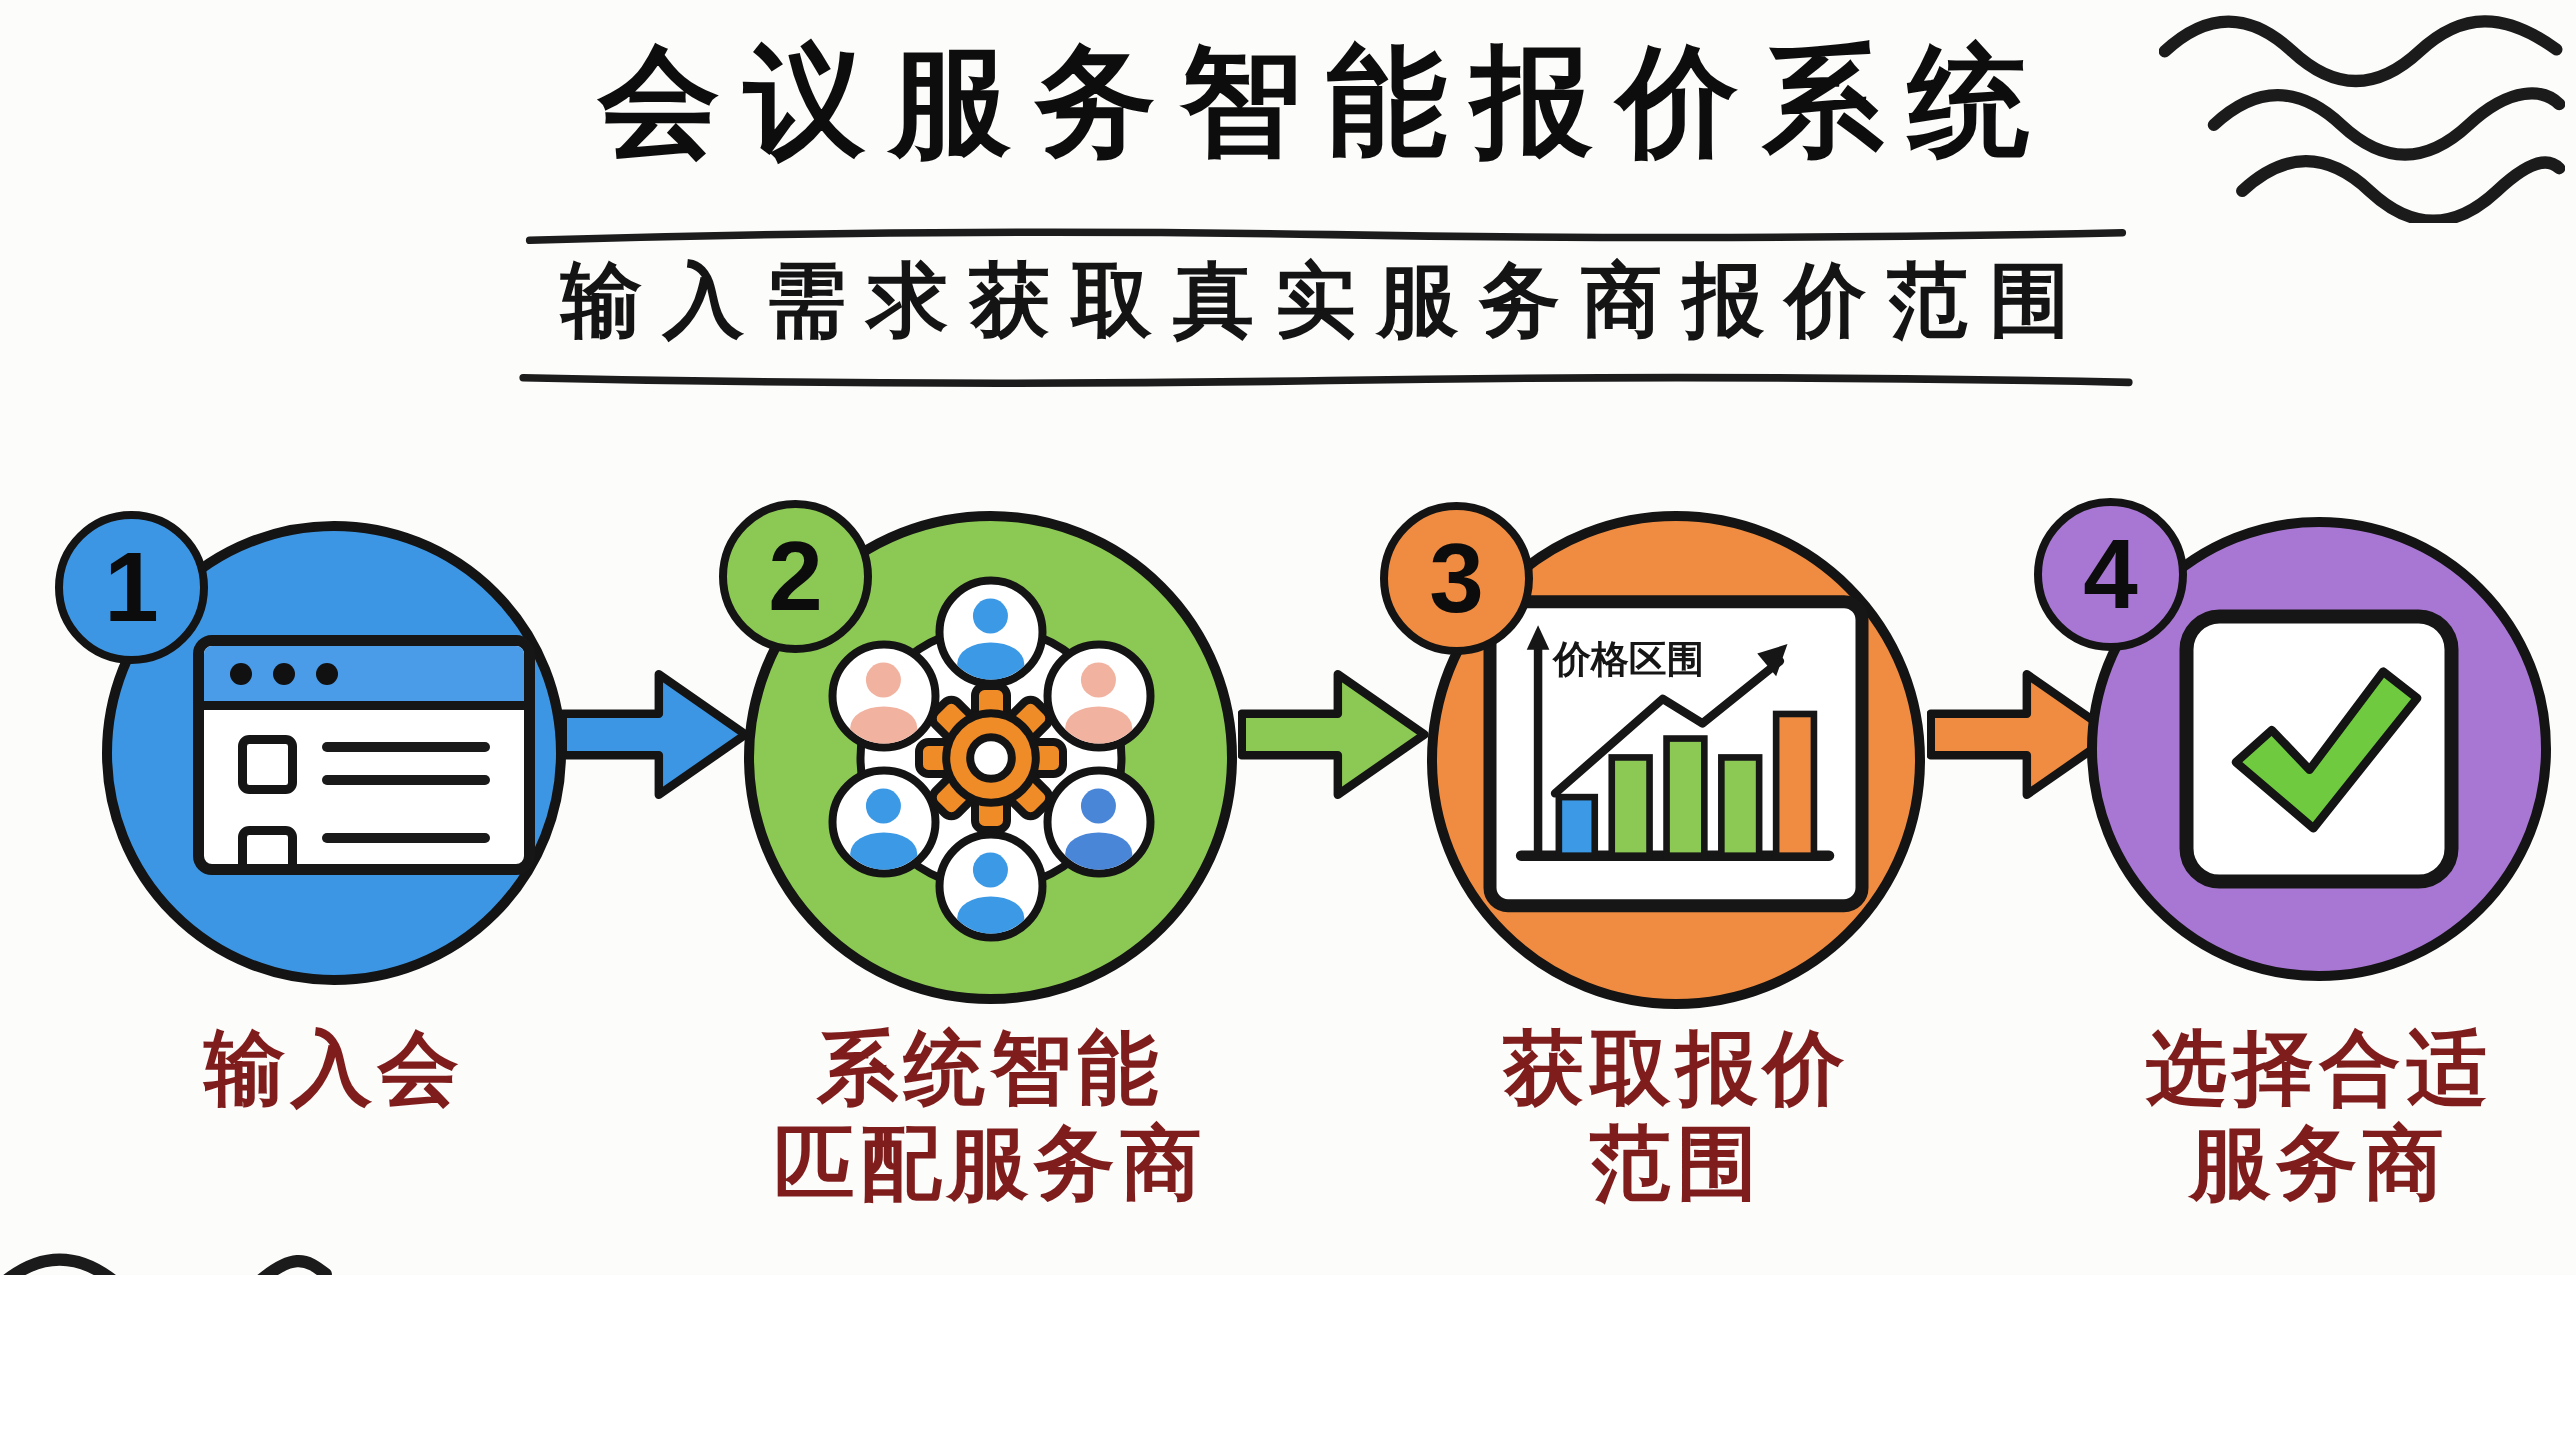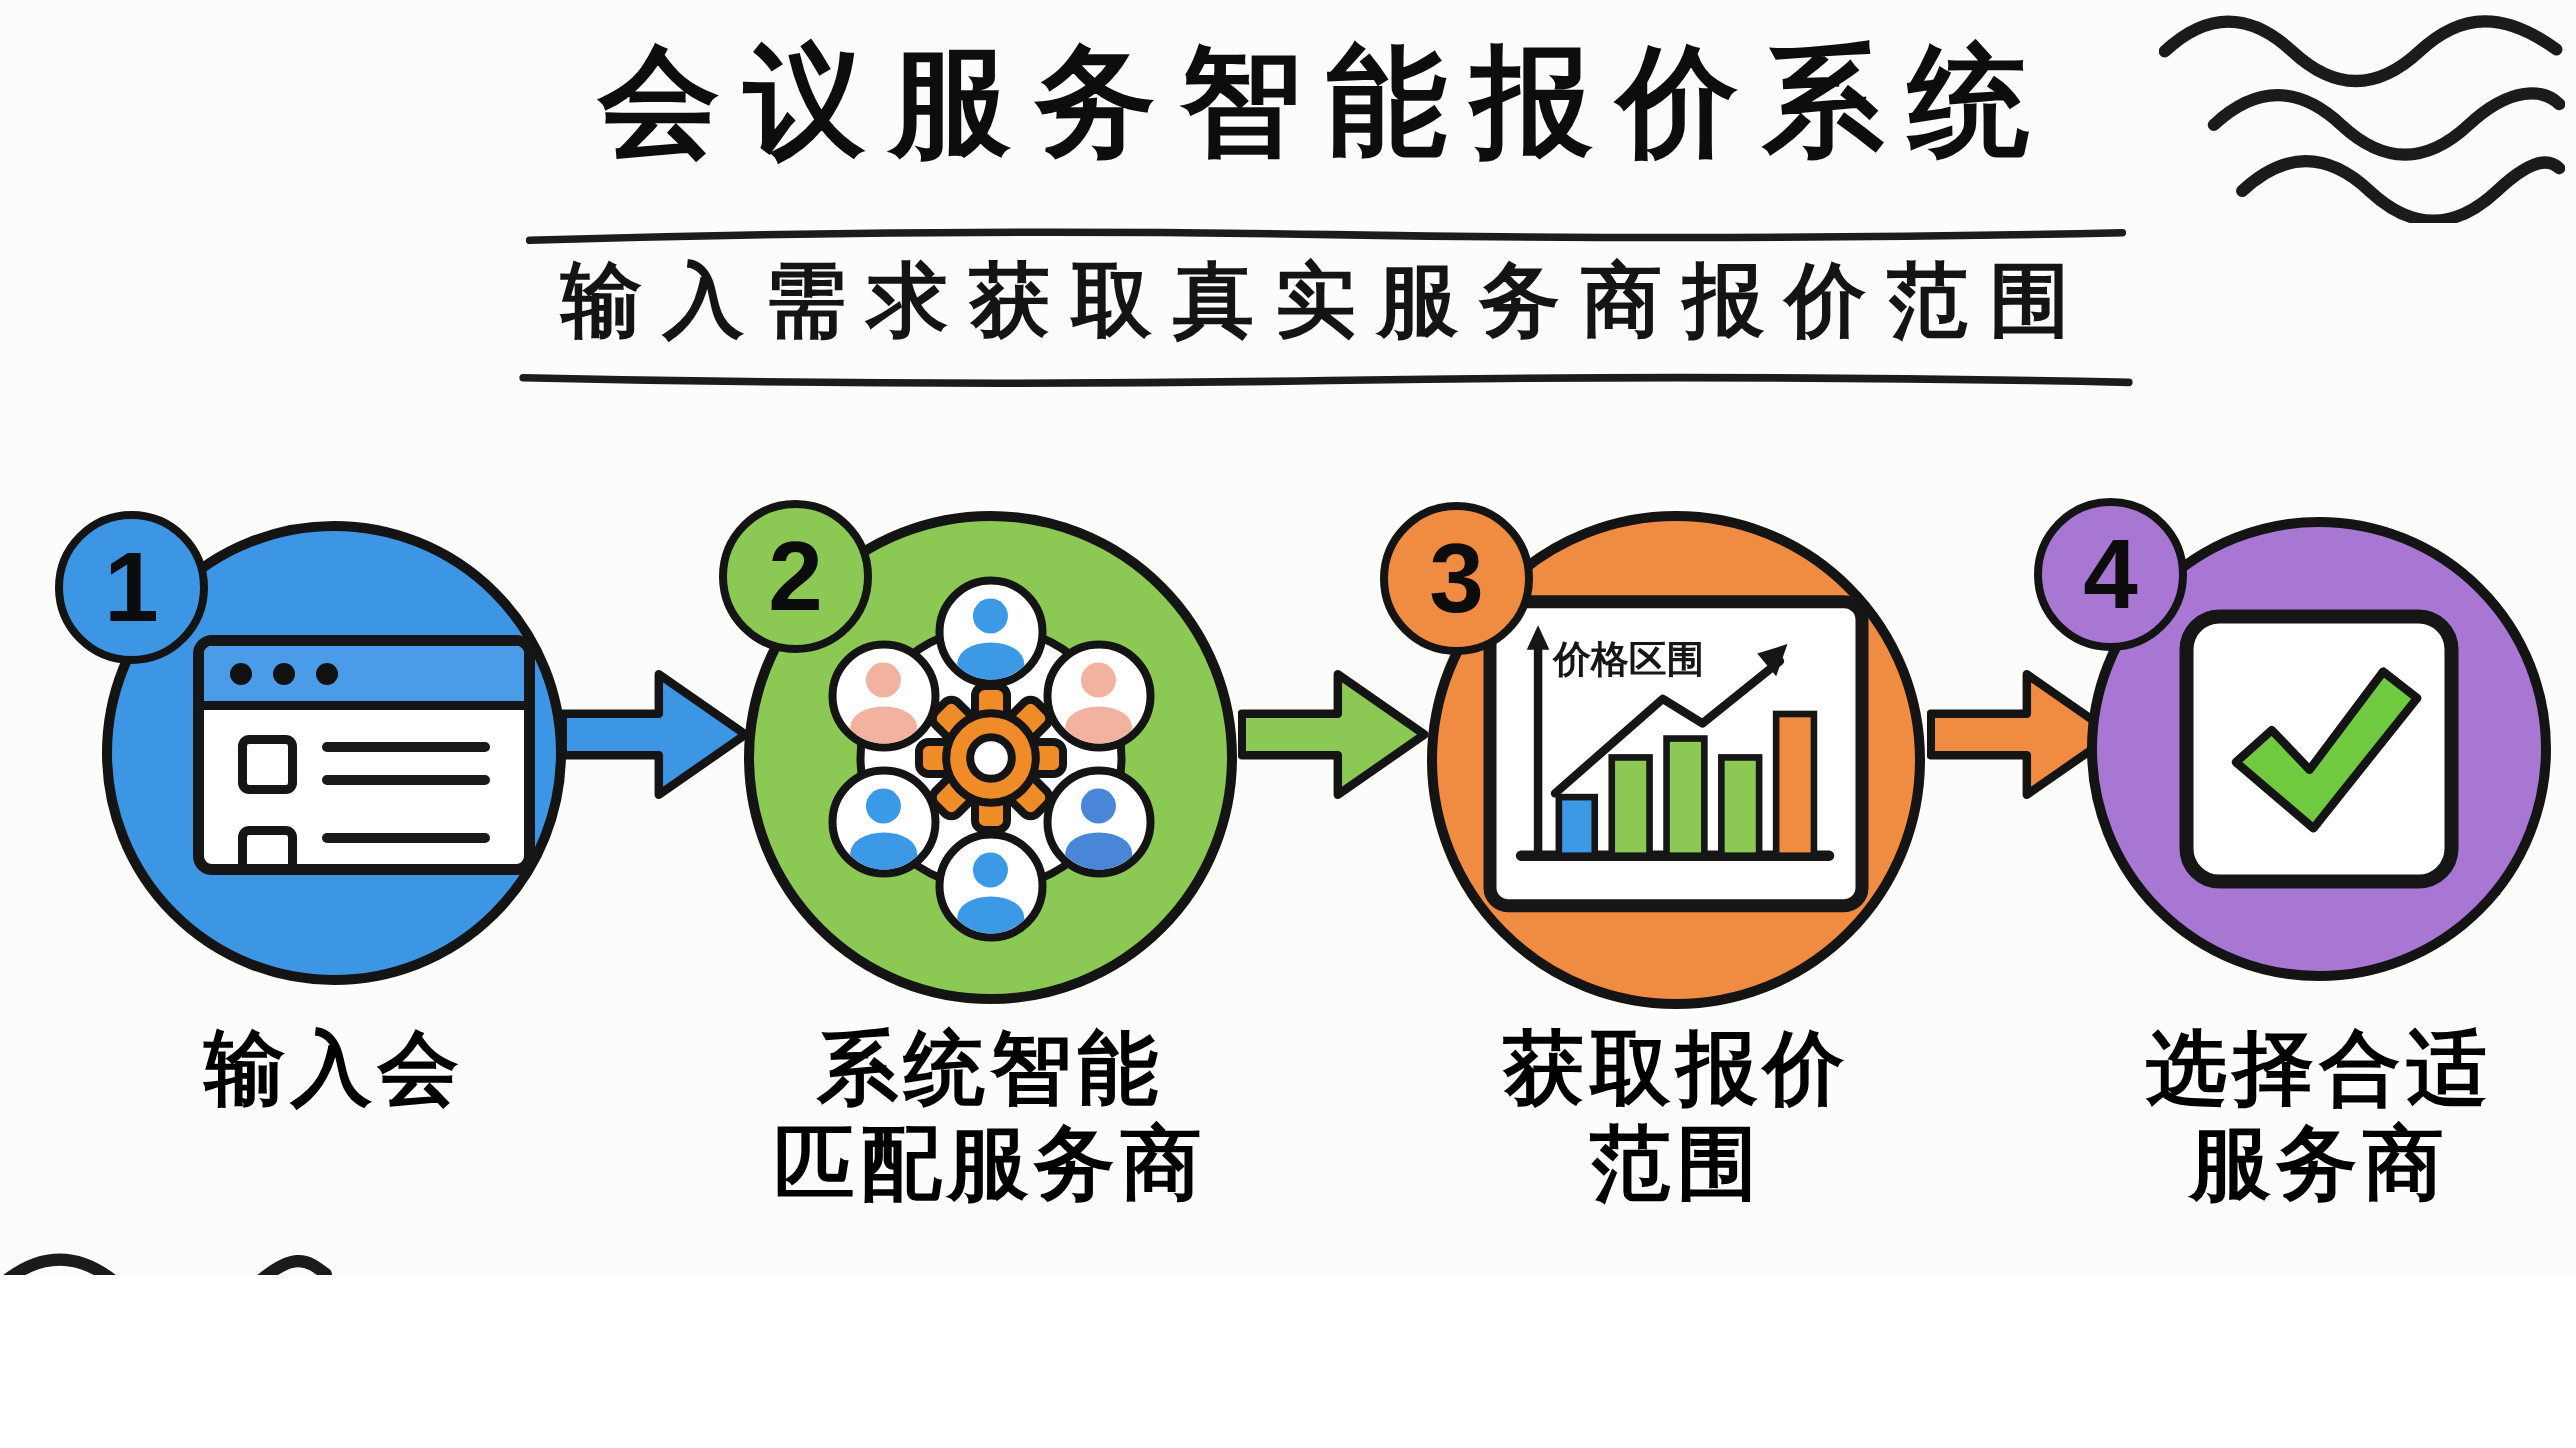--- a/index.html
+++ b/index.html
@@ -78,21 +78,21 @@
   .checksq{
     position:absolute;left:50%;top:50%;transform:translate(-50%,-50%);
     width:279px;height:279px;background:#fff;border:14px solid #161616;border-radius:40px;
     box-sizing:border-box;display:flex;align-items:center;justify-content:center;
   }
   
   .arrow{position:absolute;width:194px;height:151px;}
   
   .caption{
     position:absolute;top:1021px;width:661px;text-align:center;
-    font-size:81px;font-weight:900;line-height:1.17;color:#000000;letter-spacing:5.7px;
+    font-size:81px;font-weight:900;line-height:1.17;color:#7f1d1d;letter-spacing:5.7px;
   }
   
   .wm-logo{position:absolute;left:2195px;top:1325px;width:96px;height:87px;}
   .wm-brand{
     position:absolute;left:2308px;top:1310px;width:283px;
     font-size:59px;font-weight:800;letter-spacing:13.2px;color:#edeaea;white-space:nowrap;
   }
   .wm-site{
     position:absolute;left:2308px;top:1376px;width:283px;
     font-size:42px;font-weight:700;letter-spacing:3.8px;color:#efecec;white-space:nowrap;

